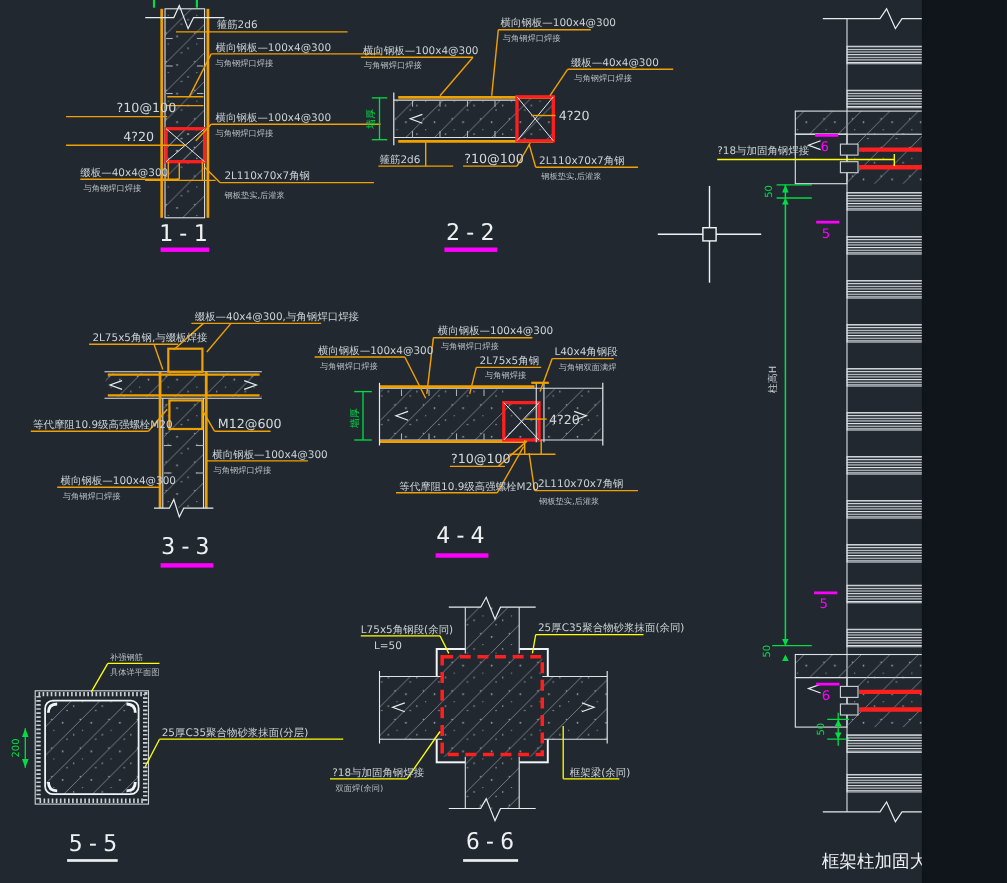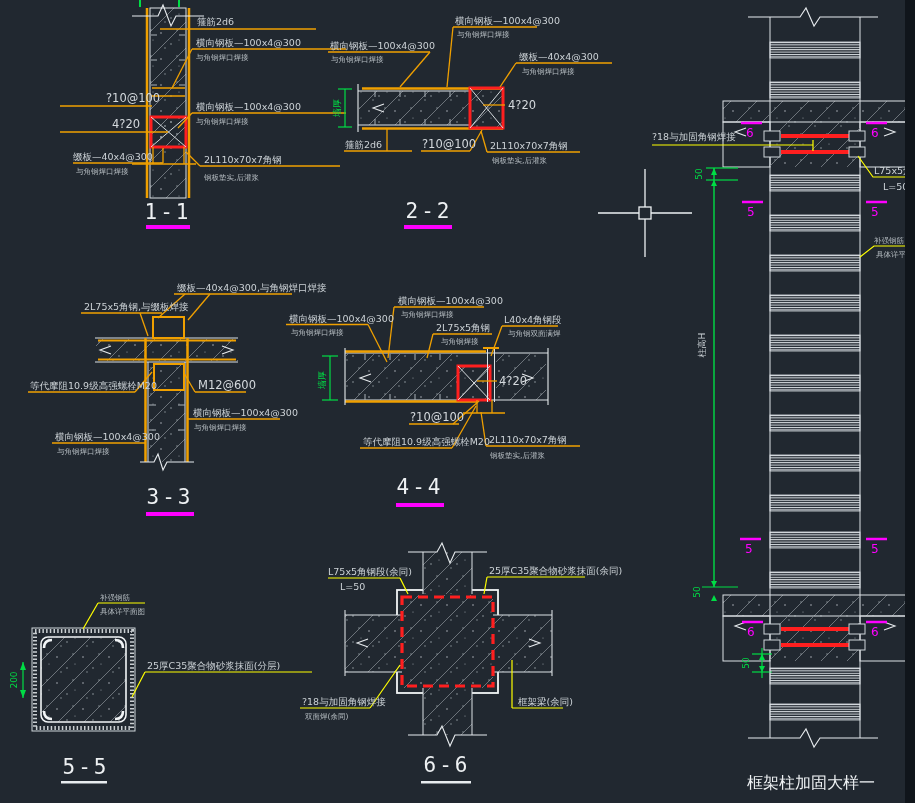--- a/index.html
+++ b/index.html
@@ -1,16 +1,16 @@
 <!DOCTYPE html>
 <html><head>
 <meta charset="utf-8">
 <style>
   html,body{margin:0;padding:0;background:#10151b;}
-  .canvas{position:relative;width:905px;height:803px;background:#212830;overflow:hidden;
+  .canvas{position:relative;width:838px;height:803px;background:#212830;overflow:hidden;
           font-family:"DejaVu Sans",sans-serif;}
   svg{position:absolute;left:0;top:0;}
   text{font-family:"DejaVu Sans",sans-serif;}
   .lbl{font-size:9.5px;fill:#ccd2d6;}
   .sub{font-size:7.5px;fill:#b6bdc2;}
   .big{font-size:11.5px;fill:#d4d9dd;}
   .ttl{font-size:21px;fill:#eef1f3;font-family:"DejaVu Sans Mono",monospace;letter-spacing:3px;}
   .ttl2{font-size:16px;fill:#eef1f3;}
   .mk{font-size:12px;fill:#ff00ff;}
   .dim{font-size:9px;fill:#00dd45;}

